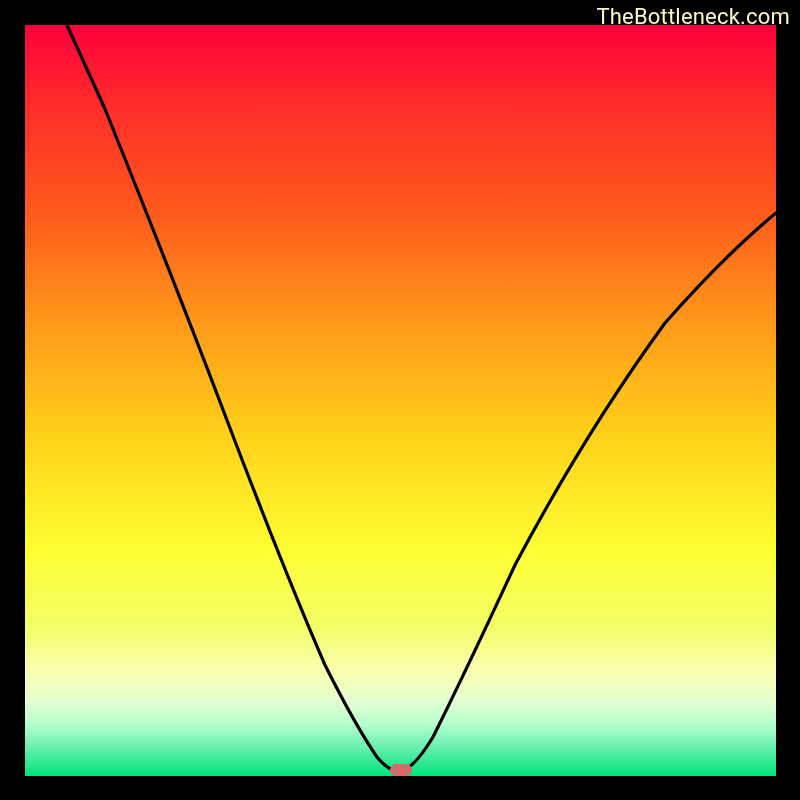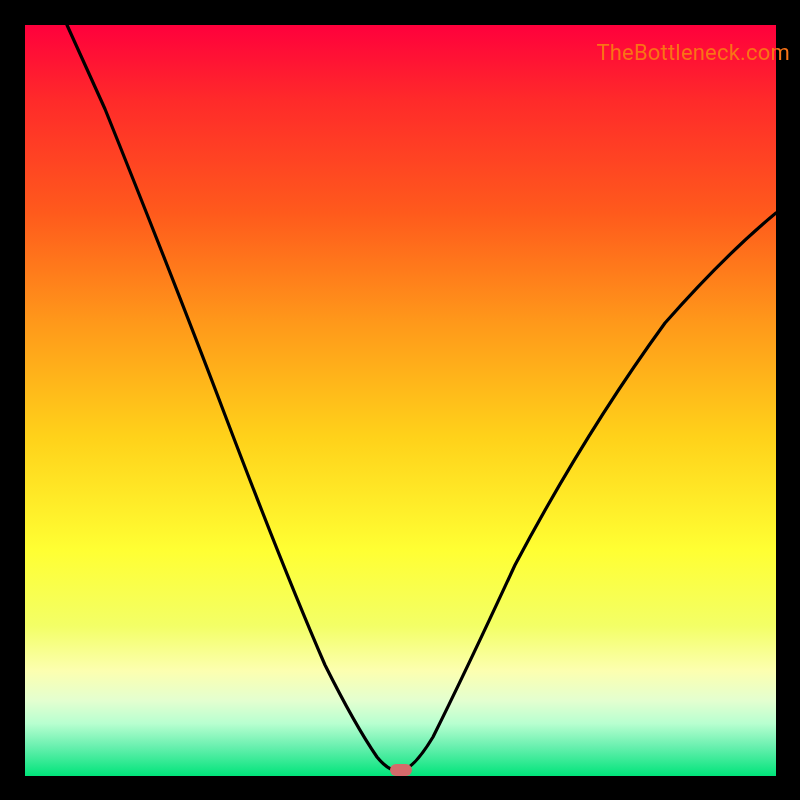--- a/index.html
+++ b/index.html
@@ -61,24 +61,23 @@
     height: 12px;
     border-radius: 6px;
     background: #d46a6a;
     transform: translate(-50%, -50%);
   }
   .watermark {
     position: absolute;
     top: 4px;
     right: 10px;
     font: 400 22px -apple-system, BlinkMacSystemFont, "Segoe UI", Roboto, Helvetica, Arial, sans-serif;
-    color: #f97316;
+    color: #fef9c3;
     letter-spacing: 0.2px;
     user-select: none;
-    margin-top: 36px;
   }
 </style>
 </head>
 <body>
 <div class="outer">
 
   <div class="plot">
     <div class="gradient"></div>
 
     <svg class="curve-svg" viewBox="0 0 751 751" preserveAspectRatio="none">

